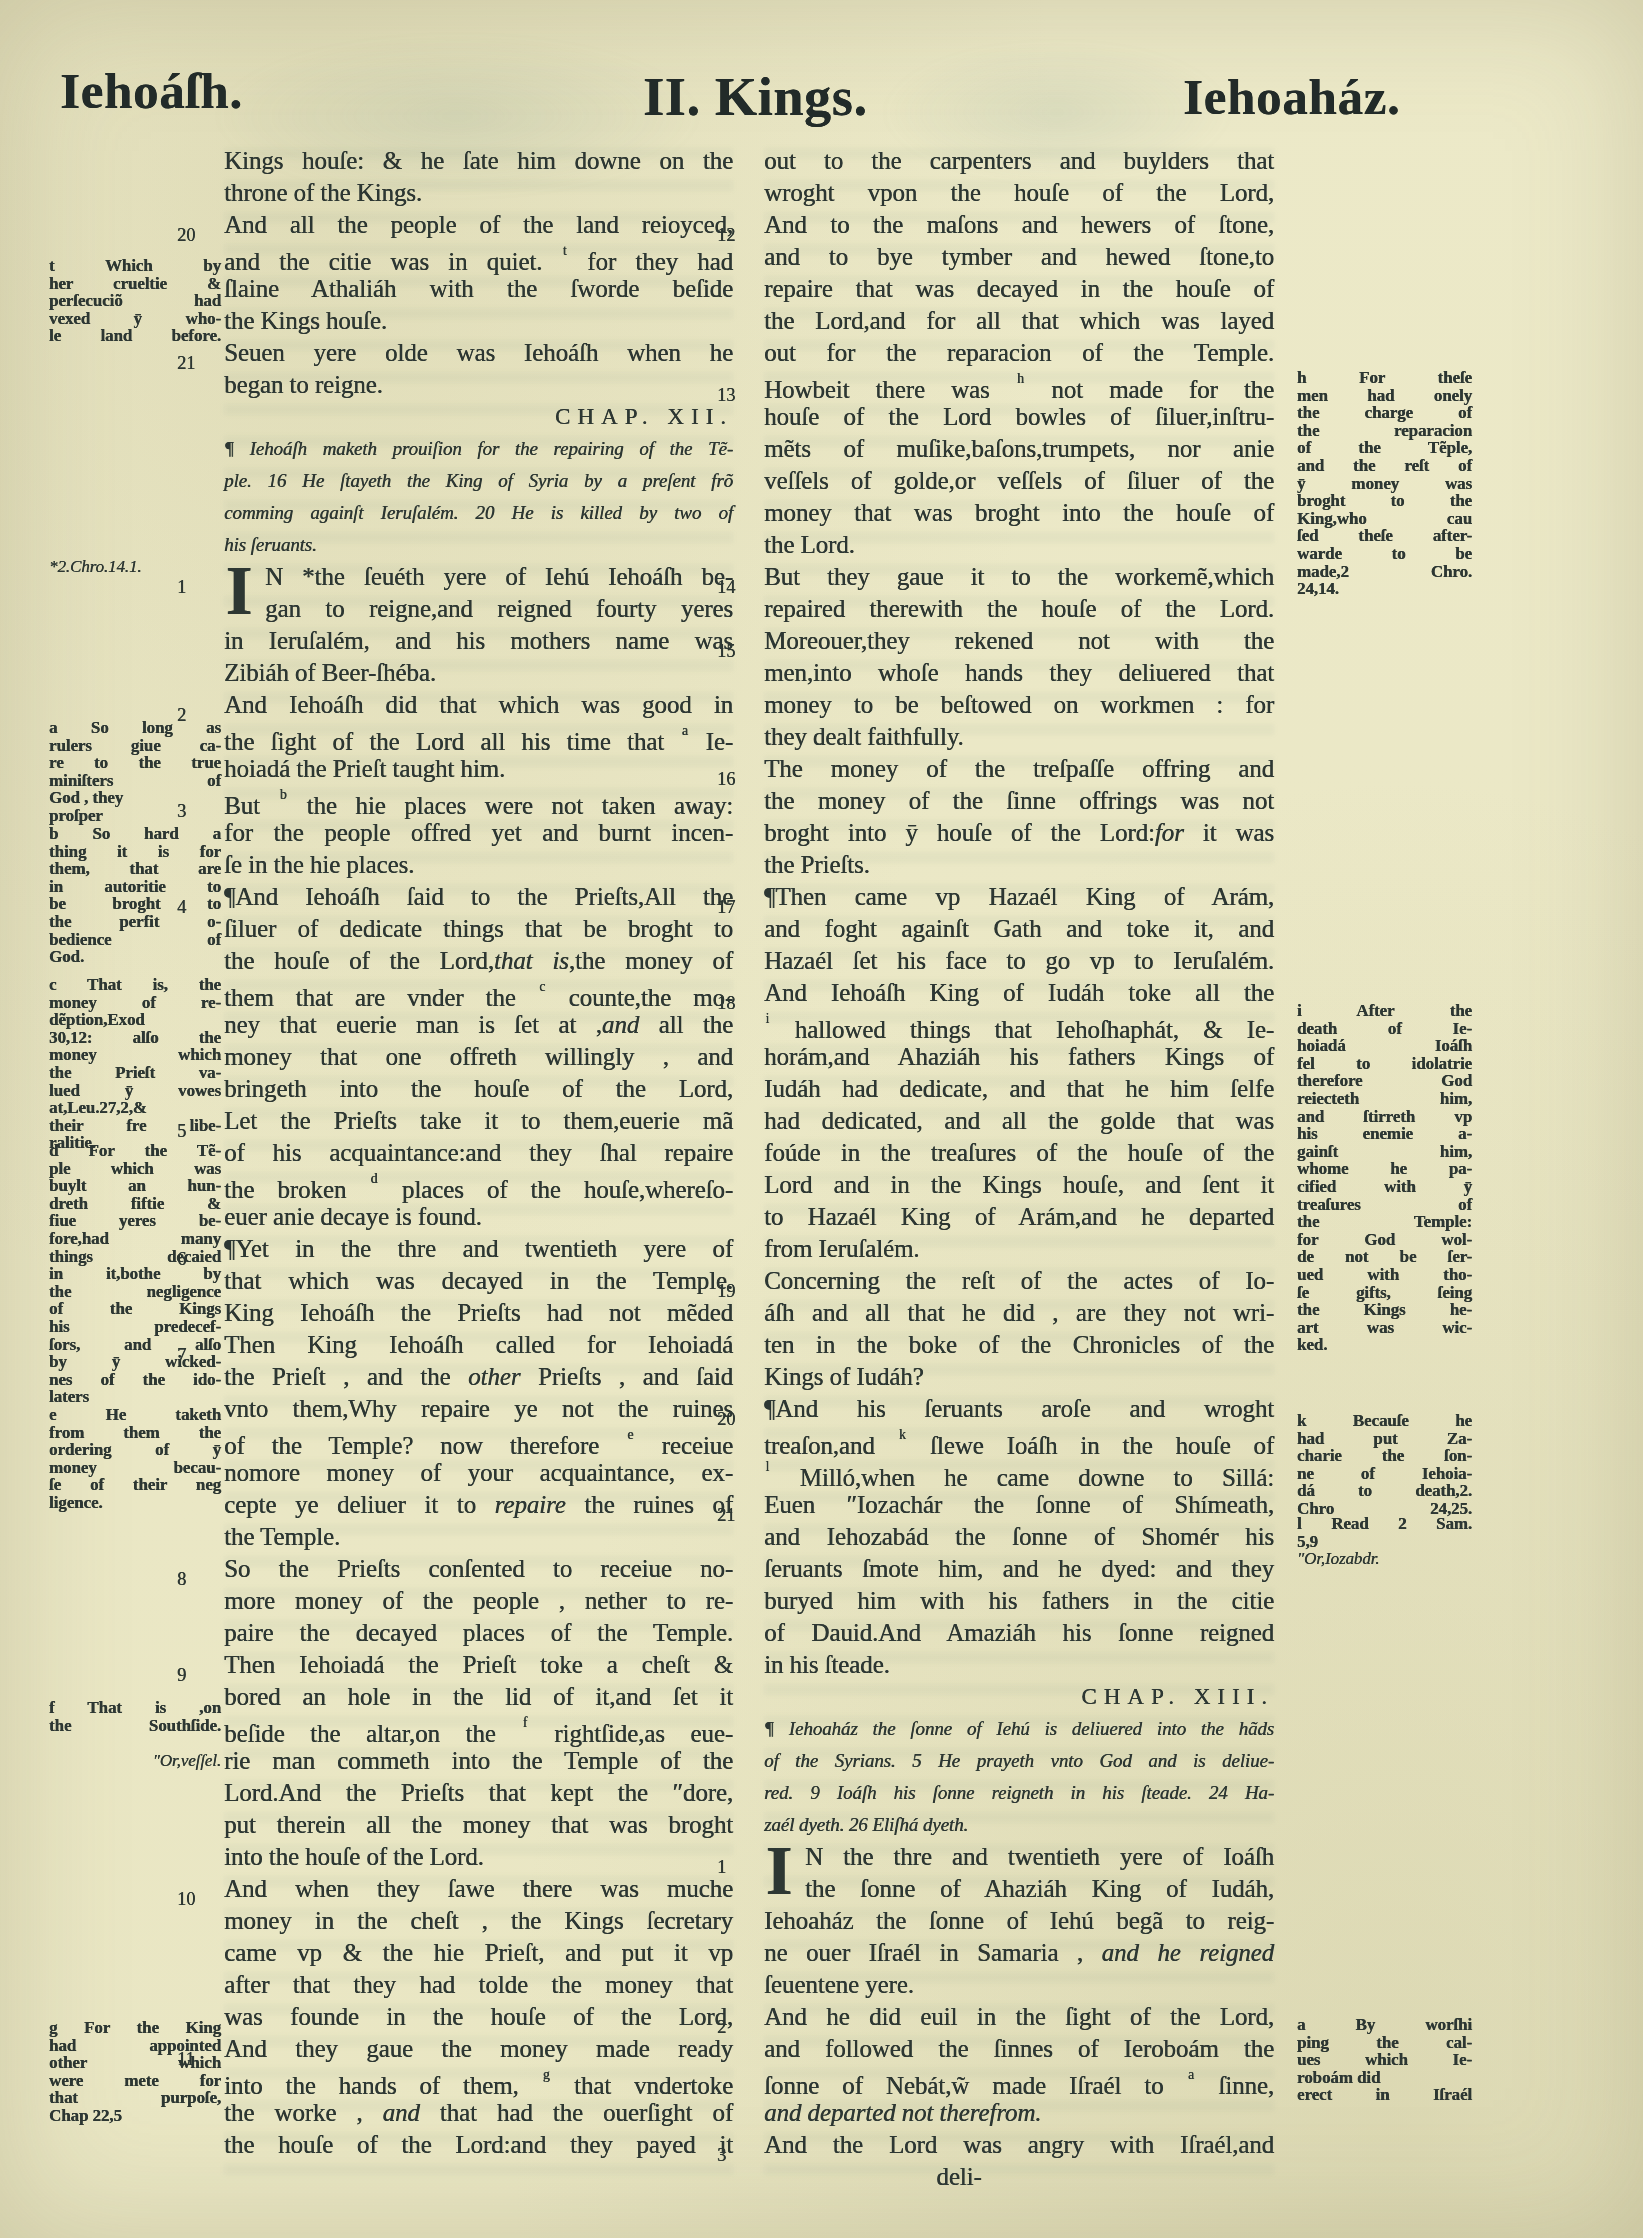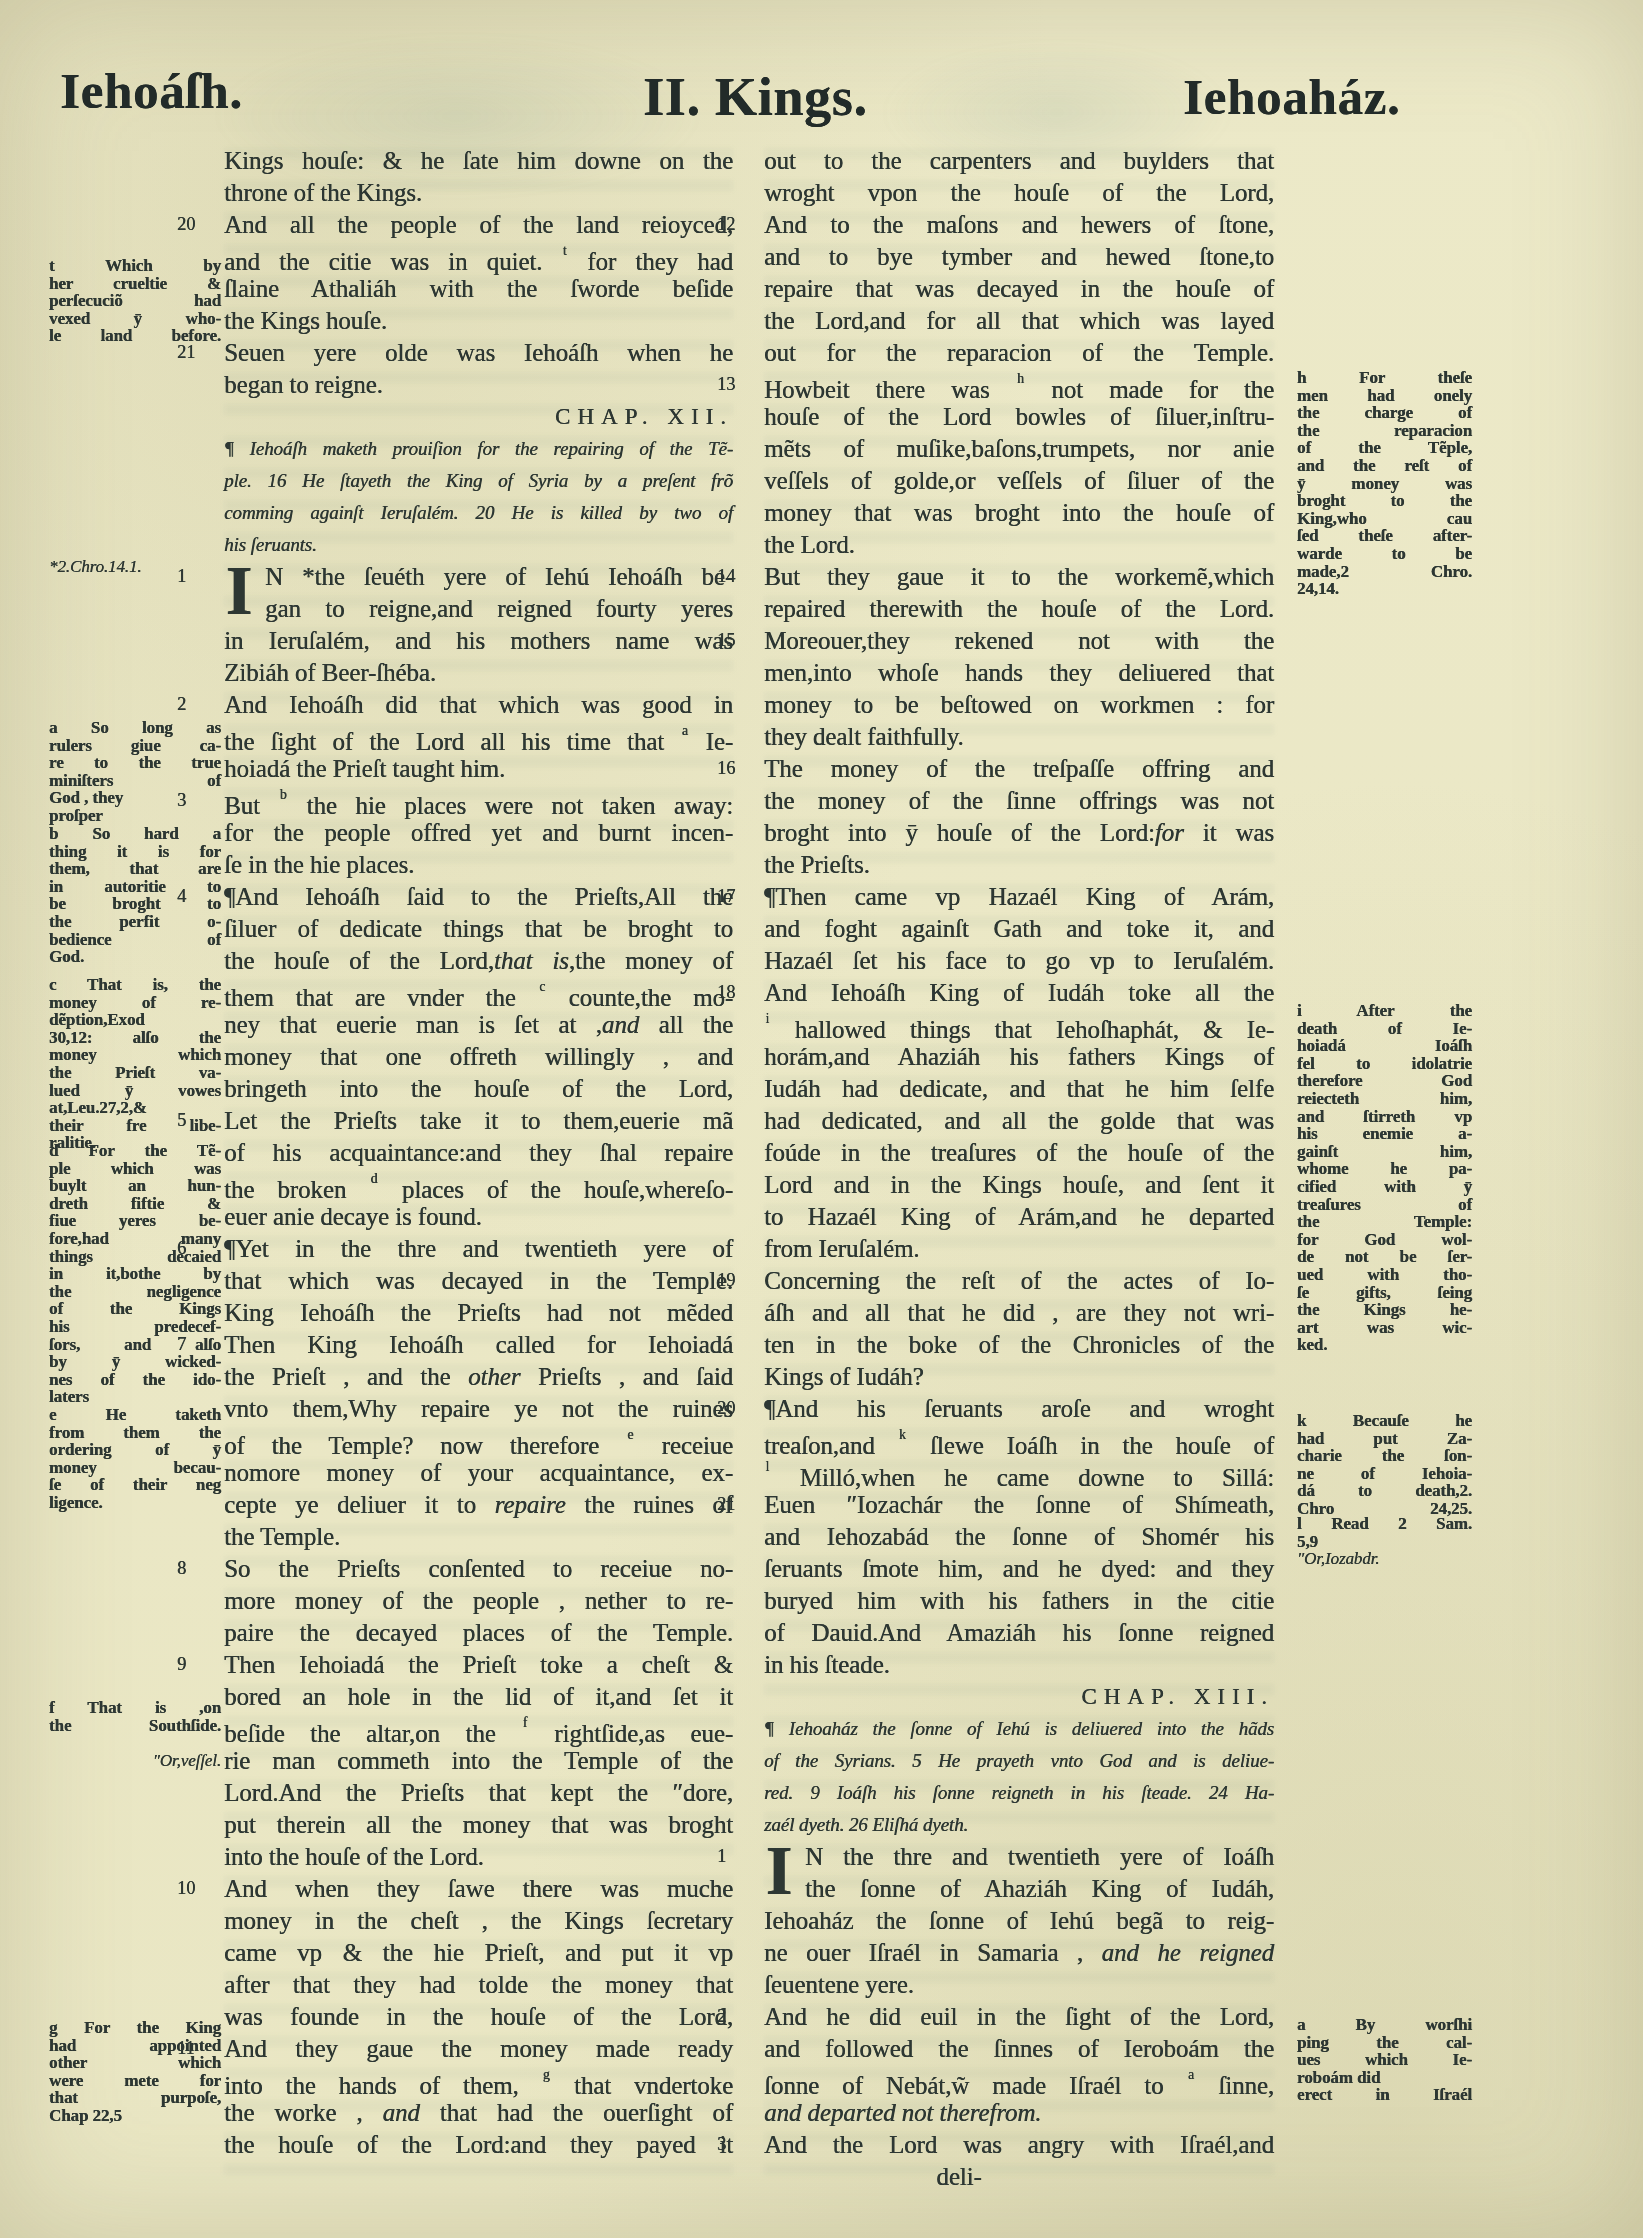--- a/index.html
+++ b/index.html
@@ -20,21 +20,21 @@
     background:repeating-linear-gradient(0deg, rgba(100,130,118,.055) 0 11.3px, transparent 11.3px 32px);}
   .stain{position:absolute;filter:blur(7px);pointer-events:none;border-radius:50%;
     background:radial-gradient(ellipse, rgba(110,140,128,.14), transparent 70%);}
   .runhead{position:absolute;font-weight:bold;font-size:51px;letter-spacing:0.7px;color:#222b29;
     text-shadow:0.4px 0 0 currentColor;white-space:nowrap;}
   .col{position:absolute;top:145px;}
   .line{position:relative;height:32px;font-size:25px;line-height:32px;white-space:normal;
     letter-spacing:-0.1px;text-shadow:0.4px 0 0 currentColor;}
   .line.j{text-align:justify;text-align-last:justify;}
   .line sup{font-size:.55em;position:relative;top:-.42em;margin:0 1.4px;}
-  .vnum{position:absolute;left:-47px;top:5px;width:41px;text-align:right;font-size:18.3px;
+  .vnum{position:absolute;left:-47px;top:16px;width:41px;text-align:right;font-size:18.3px;
     line-height:21px;letter-spacing:0;}
   .chap{text-align:right;font-size:23px;letter-spacing:7px;font-weight:normal;
     text-shadow:0.3px 0 0 currentColor;}
   .summary{font-style:italic;font-size:19px;letter-spacing:-0.1px;}
   .summary.j{text-align:justify;text-align-last:justify;}
   .catchword{text-align:center;padding-right:120px;}
   .indent{padding-left:41px;}
   .dropcap{position:absolute;left:1.4px;top:1.4px;font-size:69px;line-height:59px;font-weight:bold;
     text-shadow:0.7px 0 0 currentColor;}
   .mnotes{position:absolute;top:0;}

